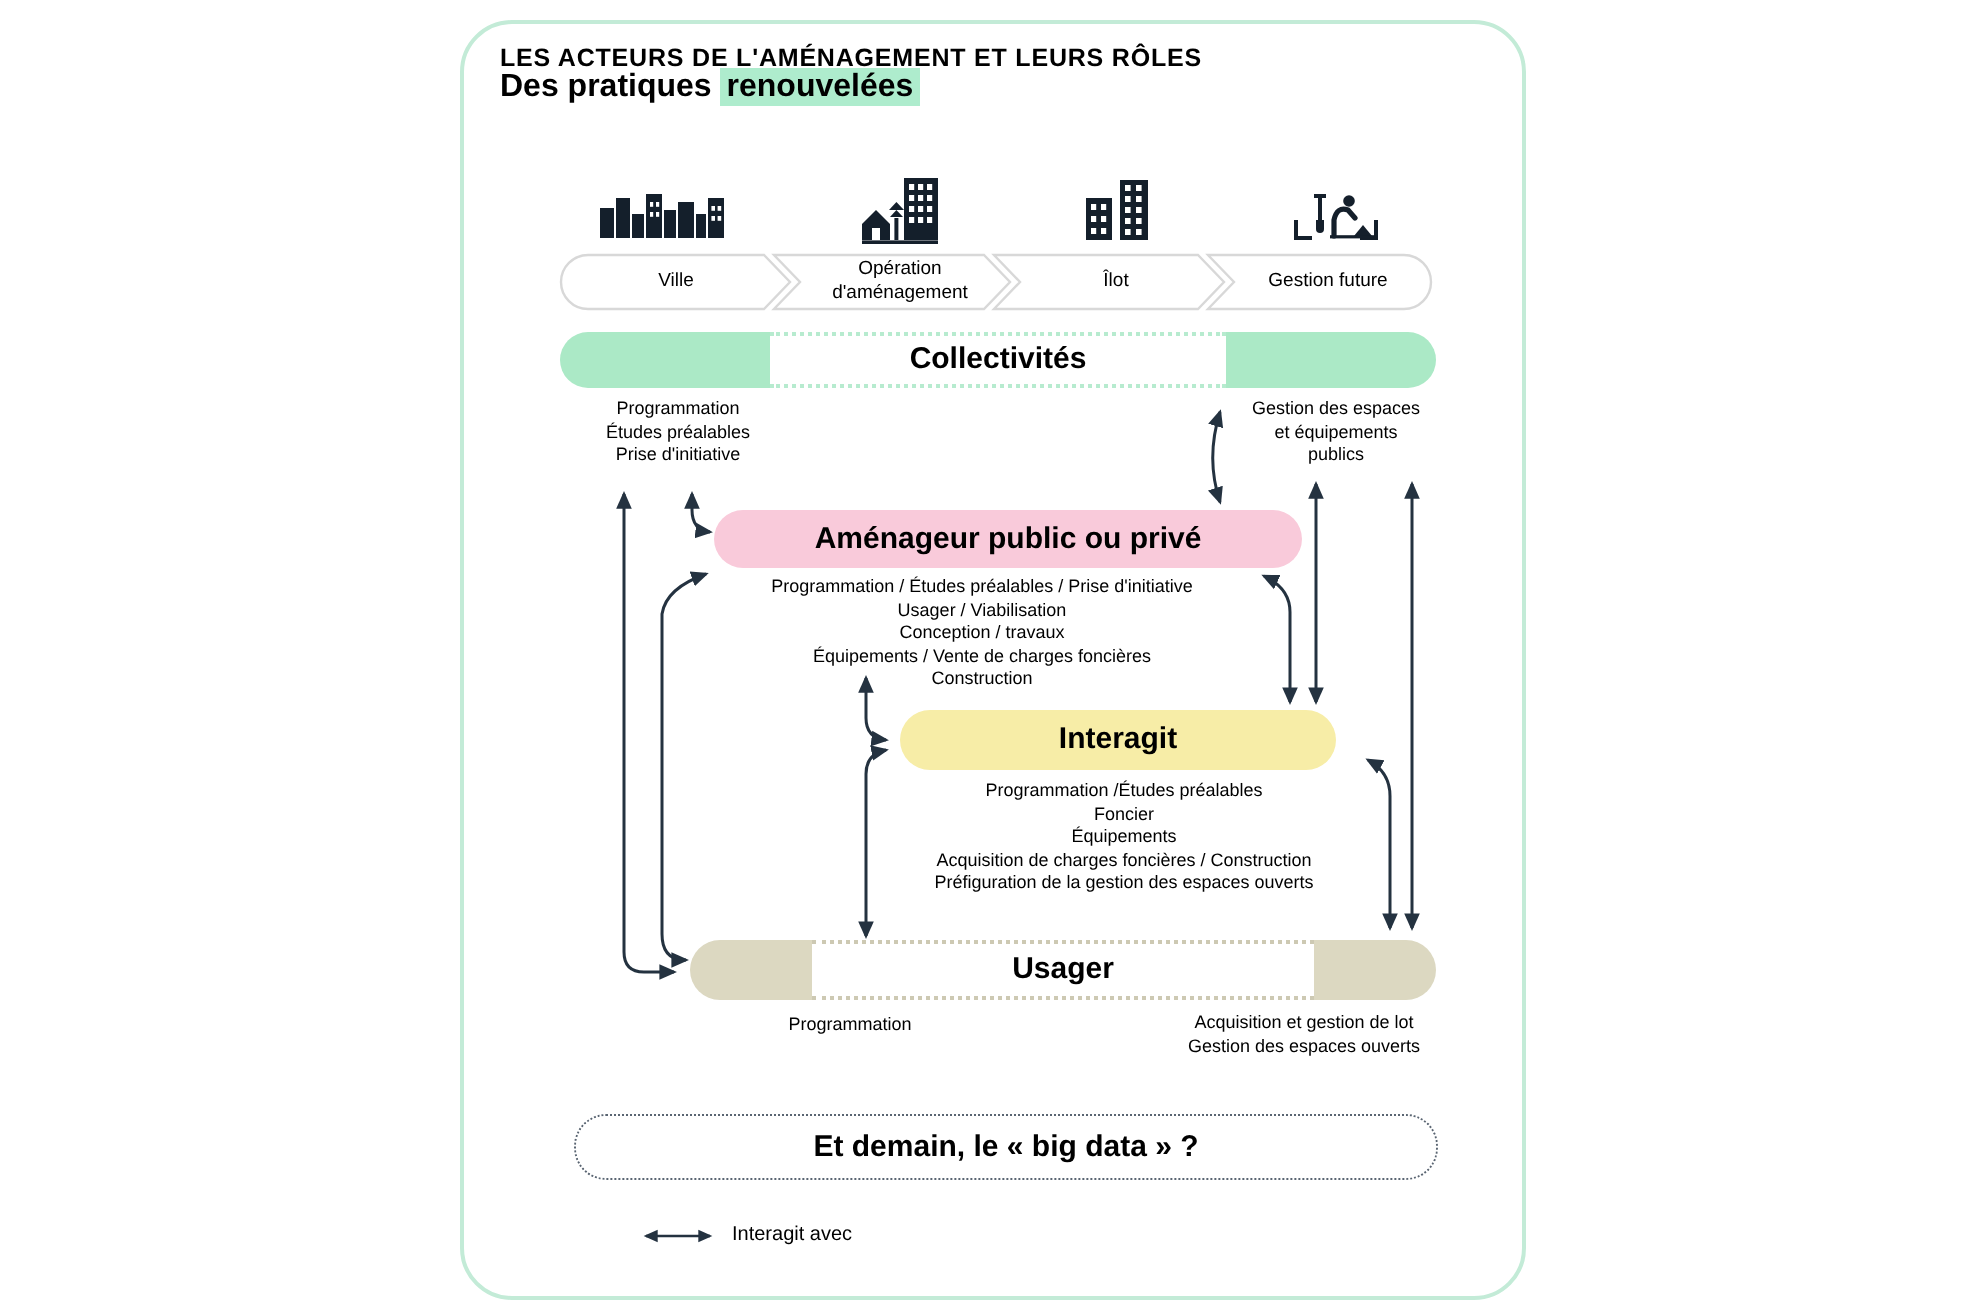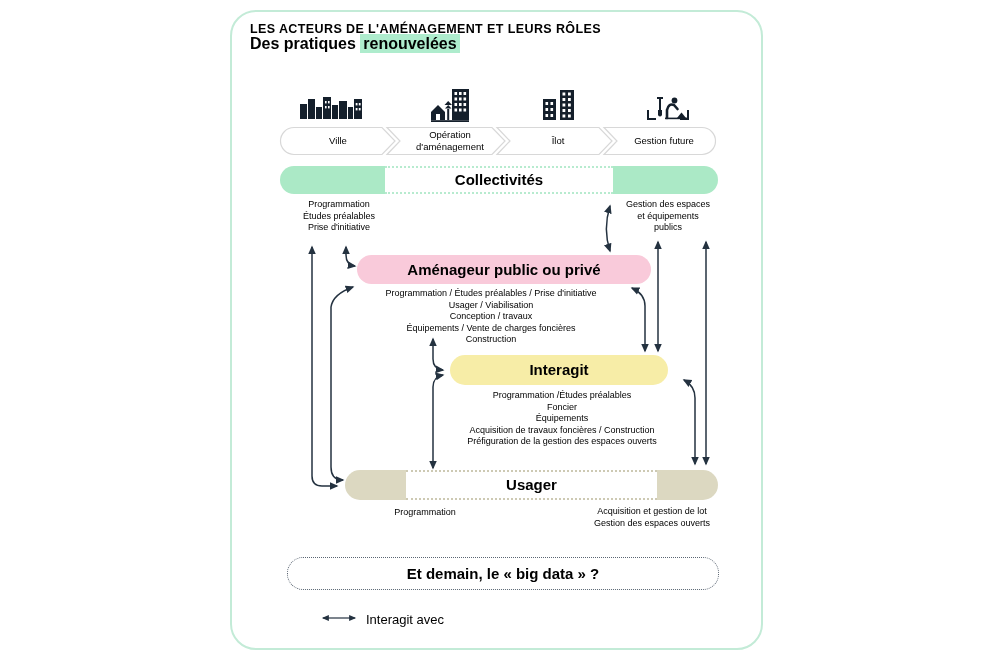--- a/index.html
+++ b/index.html
@@ -19,21 +19,21 @@
   .bar-label{font-weight:bold;font-size:15px;text-align:center;}
   .cap{height:100%;}
   .roles{font-size:9px;line-height:11.6px;text-align:center;}
   .coll-cap{background:#abe9c6;}
   .usag-cap{background:#dcd8c1;}
   .coll-mid{border-top:2px dotted #b7ebcf;border-bottom:2px dotted #b7ebcf;box-sizing:border-box;}
   .usag-mid{border-top:2px dotted #cdc9b3;border-bottom:2px dotted #cdc9b3;box-sizing:border-box;}
   .amenageur-bar{background:#f9cada;border-radius:15px;}
   .promoteur-bar{background:#f7eda7;border-radius:15px;}
   .bigdata{border:1.6px dotted #5a6572;border-radius:16px;display:flex;align-items:center;justify-content:center;}
-  .legend-text{font-size:13px;}
+  .legend-text{font-size:10px;}
   svg{display:block;}
   .overlay{left:0;top:0;pointer-events:none;}
 </style>
 </head>
 <body>
 
 <div id="stage">
 
   <div class="abs card"></div>
 
@@ -161,21 +161,21 @@
     <div>Équipements / Vente de charges foncières</div>
     <div>Construction</div>
   </div>
 
   <div class="abs promoteur-bar" style="left:450px;top:355px;width:218px;height:30px;"></div>
   <div class="abs bar-label" style="left:450px;top:355px;width:218px;line-height:30px;">Interagit</div>
   <div class="abs roles" style="left:412px;top:390px;width:300px;">
     <div>Programmation /Études préalables</div>
     <div>Foncier</div>
     <div>Équipements</div>
-    <div>Acquisition de travaux foncières / Construction</div>
+    <div>Acquisition de charges foncières / Construction</div>
     <div>Préfiguration de la gestion des espaces ouverts</div>
   </div>
 
   <div class="abs cap usag-cap" style="left:345px;top:470px;width:61px;height:30px;border-radius:15px 0 0 15px;"></div>
   <div class="abs usag-mid" style="left:406px;top:470px;width:251px;height:30px;"></div>
   <div class="abs cap usag-cap" style="left:657px;top:470px;width:61px;height:30px;border-radius:0 15px 15px 0;"></div>
   <div class="abs bar-label" style="left:345px;top:470px;width:373px;line-height:30px;">Usager</div>
 
   <div class="abs roles" style="left:375px;top:507px;width:100px;">
     <div>Programmation</div>

